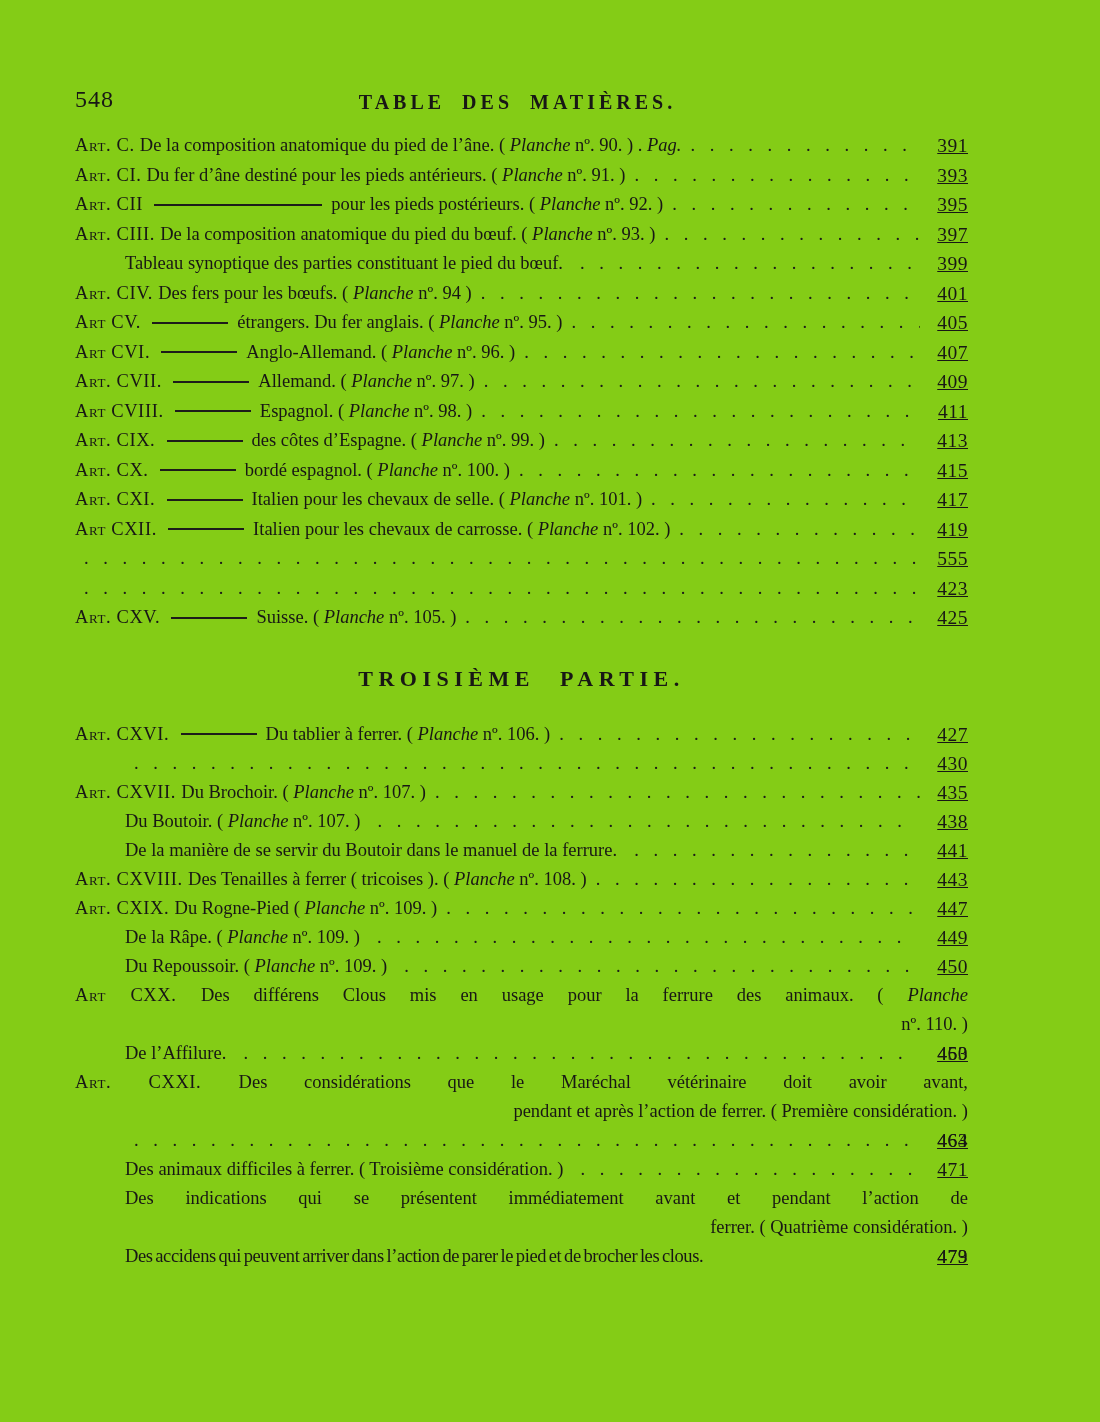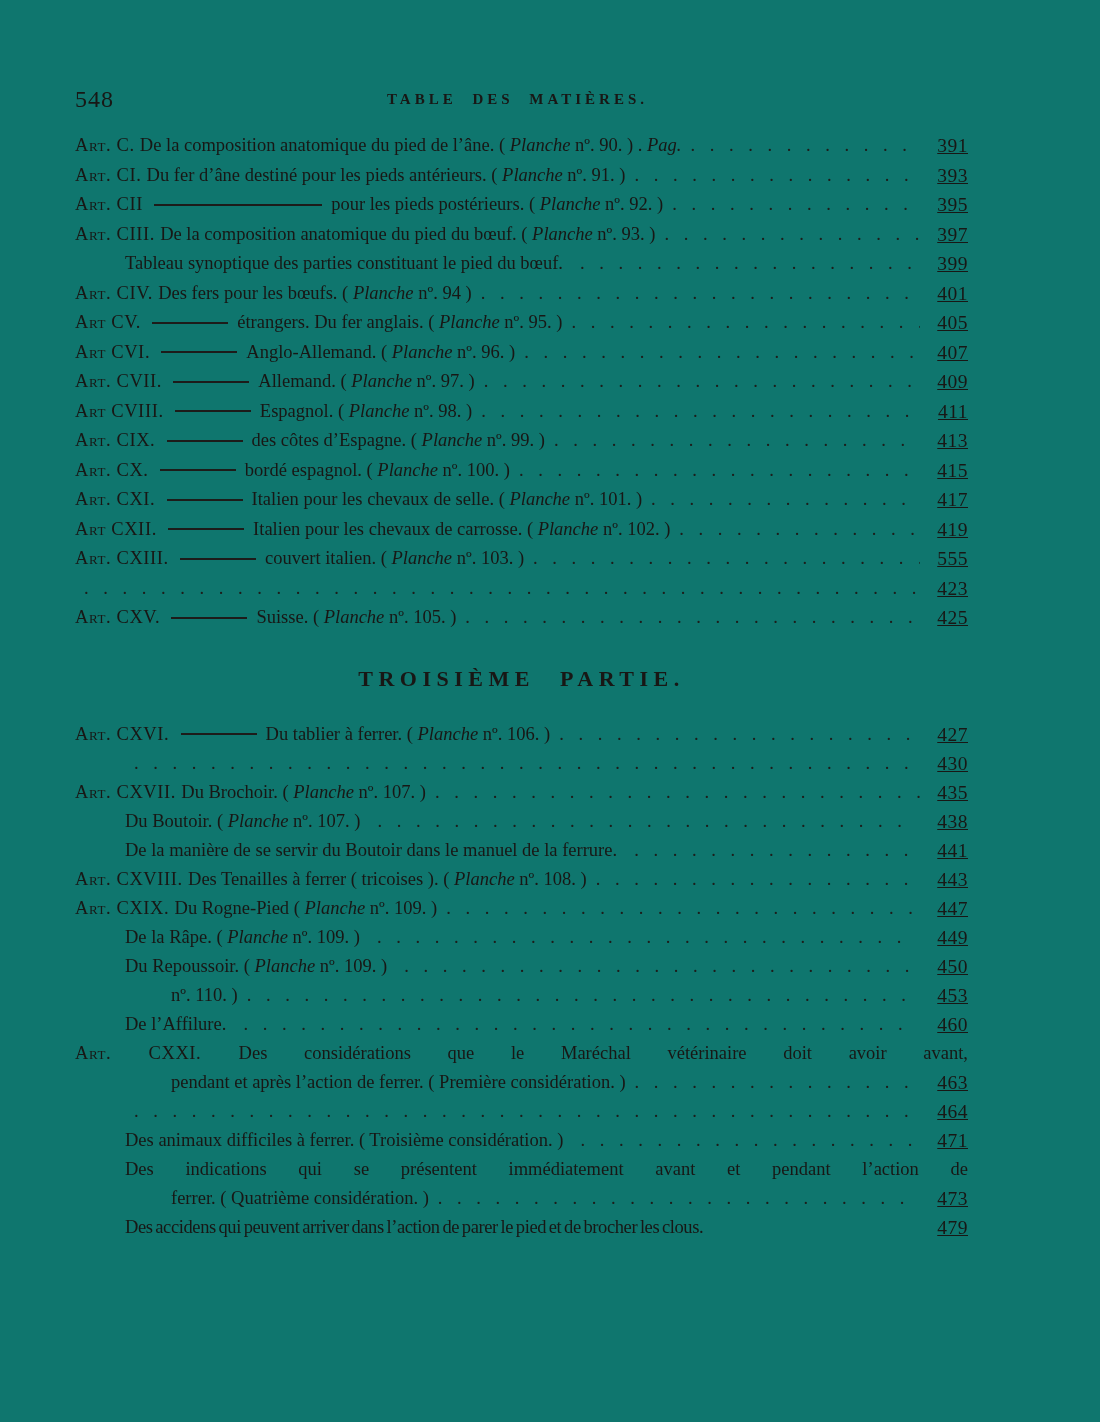--- a/index.html
+++ b/index.html
@@ -1,20 +1,20 @@
 <!DOCTYPE html>
 <html><head>
 <meta charset="utf-8">
 <style>
   html, body { margin: 0; padding: 0; background: #ffffff; }
   .page {
     position: relative;
     width: 1100px;
     height: 1422px;
-    background: #0f766e;
+    background: #84cc16;
     color: #181715;
     font-family: "Liberation Serif", serif;
     font-size: 18.5px;
     overflow: hidden;
   }
   .content {
     position: absolute;
     left: 75px;
     top: 0;
     width: 893px;
@@ -30,35 +30,35 @@
     top: 0;
     font-size: 24px;
     letter-spacing: 1px;
   }
   .running-title {
     position: absolute;
     left: 0;
     right: 8px;
     top: 5px;
     text-align: center;
-    font-size: 15px;
+    font-size: 20px;
     font-weight: bold;
     letter-spacing: 4px;
     word-spacing: 8px;
   }
   .toc { margin-top: 13px; }
   .row {
     display: flex;
     align-items: flex-end;
     height: 29.5px;
     line-height: 29.5px;
   }
   .toc.part3 .row { height: 29px; line-height: 29px; }
   .row.ind1 { padding-left: 50px; gap: 8px; }
-  .row.ind2 { padding-left: 96px; }
+  .row.ind2 { padding-left: 96px; flex-direction: column; }
   .entry { flex: 0 1 auto; white-space: nowrap; }
   .entry.justify {
     display: block;
     flex: 1 1 auto;
     white-space: normal;
     text-align: justify;
     text-align-last: justify;
   }
   .entry.tight { letter-spacing: -0.4px; word-spacing: -1.5px; }
   .lbl { font-variant: small-caps; letter-spacing: 0.6px; }
@@ -174,21 +174,20 @@
           <span class="entry"><span class="lbl">Art. CXI. </span><span class="dash"></span><span>Italien pour les chevaux de selle. ( </span><i>Planche</i><span> nº. 101. )</span></span>
           <span class="leader">. . . . . . . . . . . . . . . . . . . . . . . . . . . . . . . . . . . . . . . . . . . . . . . . . . . . . . . . . . . . </span>
           <span class="page-num">417</span>
         </div>
         <div class="row">
           <span class="entry"><span class="lbl">Art CXII. </span><span class="dash"></span><span>Italien pour les chevaux de carrosse. ( </span><i>Planche</i><span> nº. 102. )</span></span>
           <span class="leader">. . . . . . . . . . . . . . . . . . . . . . . . . . . . . . . . . . . . . . . . . . . . . . . . . . . . . . . . . . . . </span>
           <span class="page-num">419</span>
         </div>
         <div class="row">
-          <span class="entry"><span class="lbl">Art. CXIII. </span><span class="dash"></span><span>couvert italien. ( </span><i>Planche</i><span> nº. 103. )</span></span>
           <span class="leader">. . . . . . . . . . . . . . . . . . . . . . . . . . . . . . . . . . . . . . . . . . . . . . . . . . . . . . . . . . . . </span>
           <span class="page-num">555</span>
         </div>
         <div class="row">
           <span class="leader">. . . . . . . . . . . . . . . . . . . . . . . . . . . . . . . . . . . . . . . . . . . . . . . . . . . . . . . . . . . . </span>
           <span class="page-num">423</span>
         </div>
         <div class="row">
           <span class="entry"><span class="lbl">Art. CXV. </span><span class="dash"></span><span>Suisse. ( </span><i>Planche</i><span> nº. 105. )</span></span>
           <span class="leader">. . . . . . . . . . . . . . . . . . . . . . . . . . . . . . . . . . . . . . . . . . . . . . . . . . . . . . . . . . . . </span>
@@ -235,20 +234,23 @@
         </div>
         <div class="row ind1">
           <span class="entry"><span>De la Râpe. ( </span><i>Planche</i><span> nº. 109. )</span></span>
           <span class="leader">. . . . . . . . . . . . . . . . . . . . . . . . . . . . . . . . . . . . . . . . . . . . . . . . . . . . . . . . . . . . </span>
           <span class="page-num">449</span>
         </div>
         <div class="row ind1">
           <span class="entry"><span>Du Repoussoir. ( </span><i>Planche</i><span> nº. 109. )</span></span>
           <span class="leader">. . . . . . . . . . . . . . . . . . . . . . . . . . . . . . . . . . . . . . . . . . . . . . . . . . . . . . . . . . . . </span>
           <span class="page-num">450</span>
+        </div>
+        <div class="row">
+          <span class="entry justify"><span class="lbl">Art CXX. </span><span>Des différens Clous mis en usage pour la ferrure des animaux. ( </span><i>Planche</i></span>
         </div>
         <div class="row ind2">
           <span class="entry"><span>nº. 110. )</span></span>
           <span class="leader">. . . . . . . . . . . . . . . . . . . . . . . . . . . . . . . . . . . . . . . . . . . . . . . . . . . . . . . . . . . . </span>
           <span class="page-num">453</span>
         </div>
         <div class="row ind1">
           <span class="entry"><span>De l’Affilure.</span></span>
           <span class="leader">. . . . . . . . . . . . . . . . . . . . . . . . . . . . . . . . . . . . . . . . . . . . . . . . . . . . . . . . . . . . </span>
           <span class="page-num">460</span>

